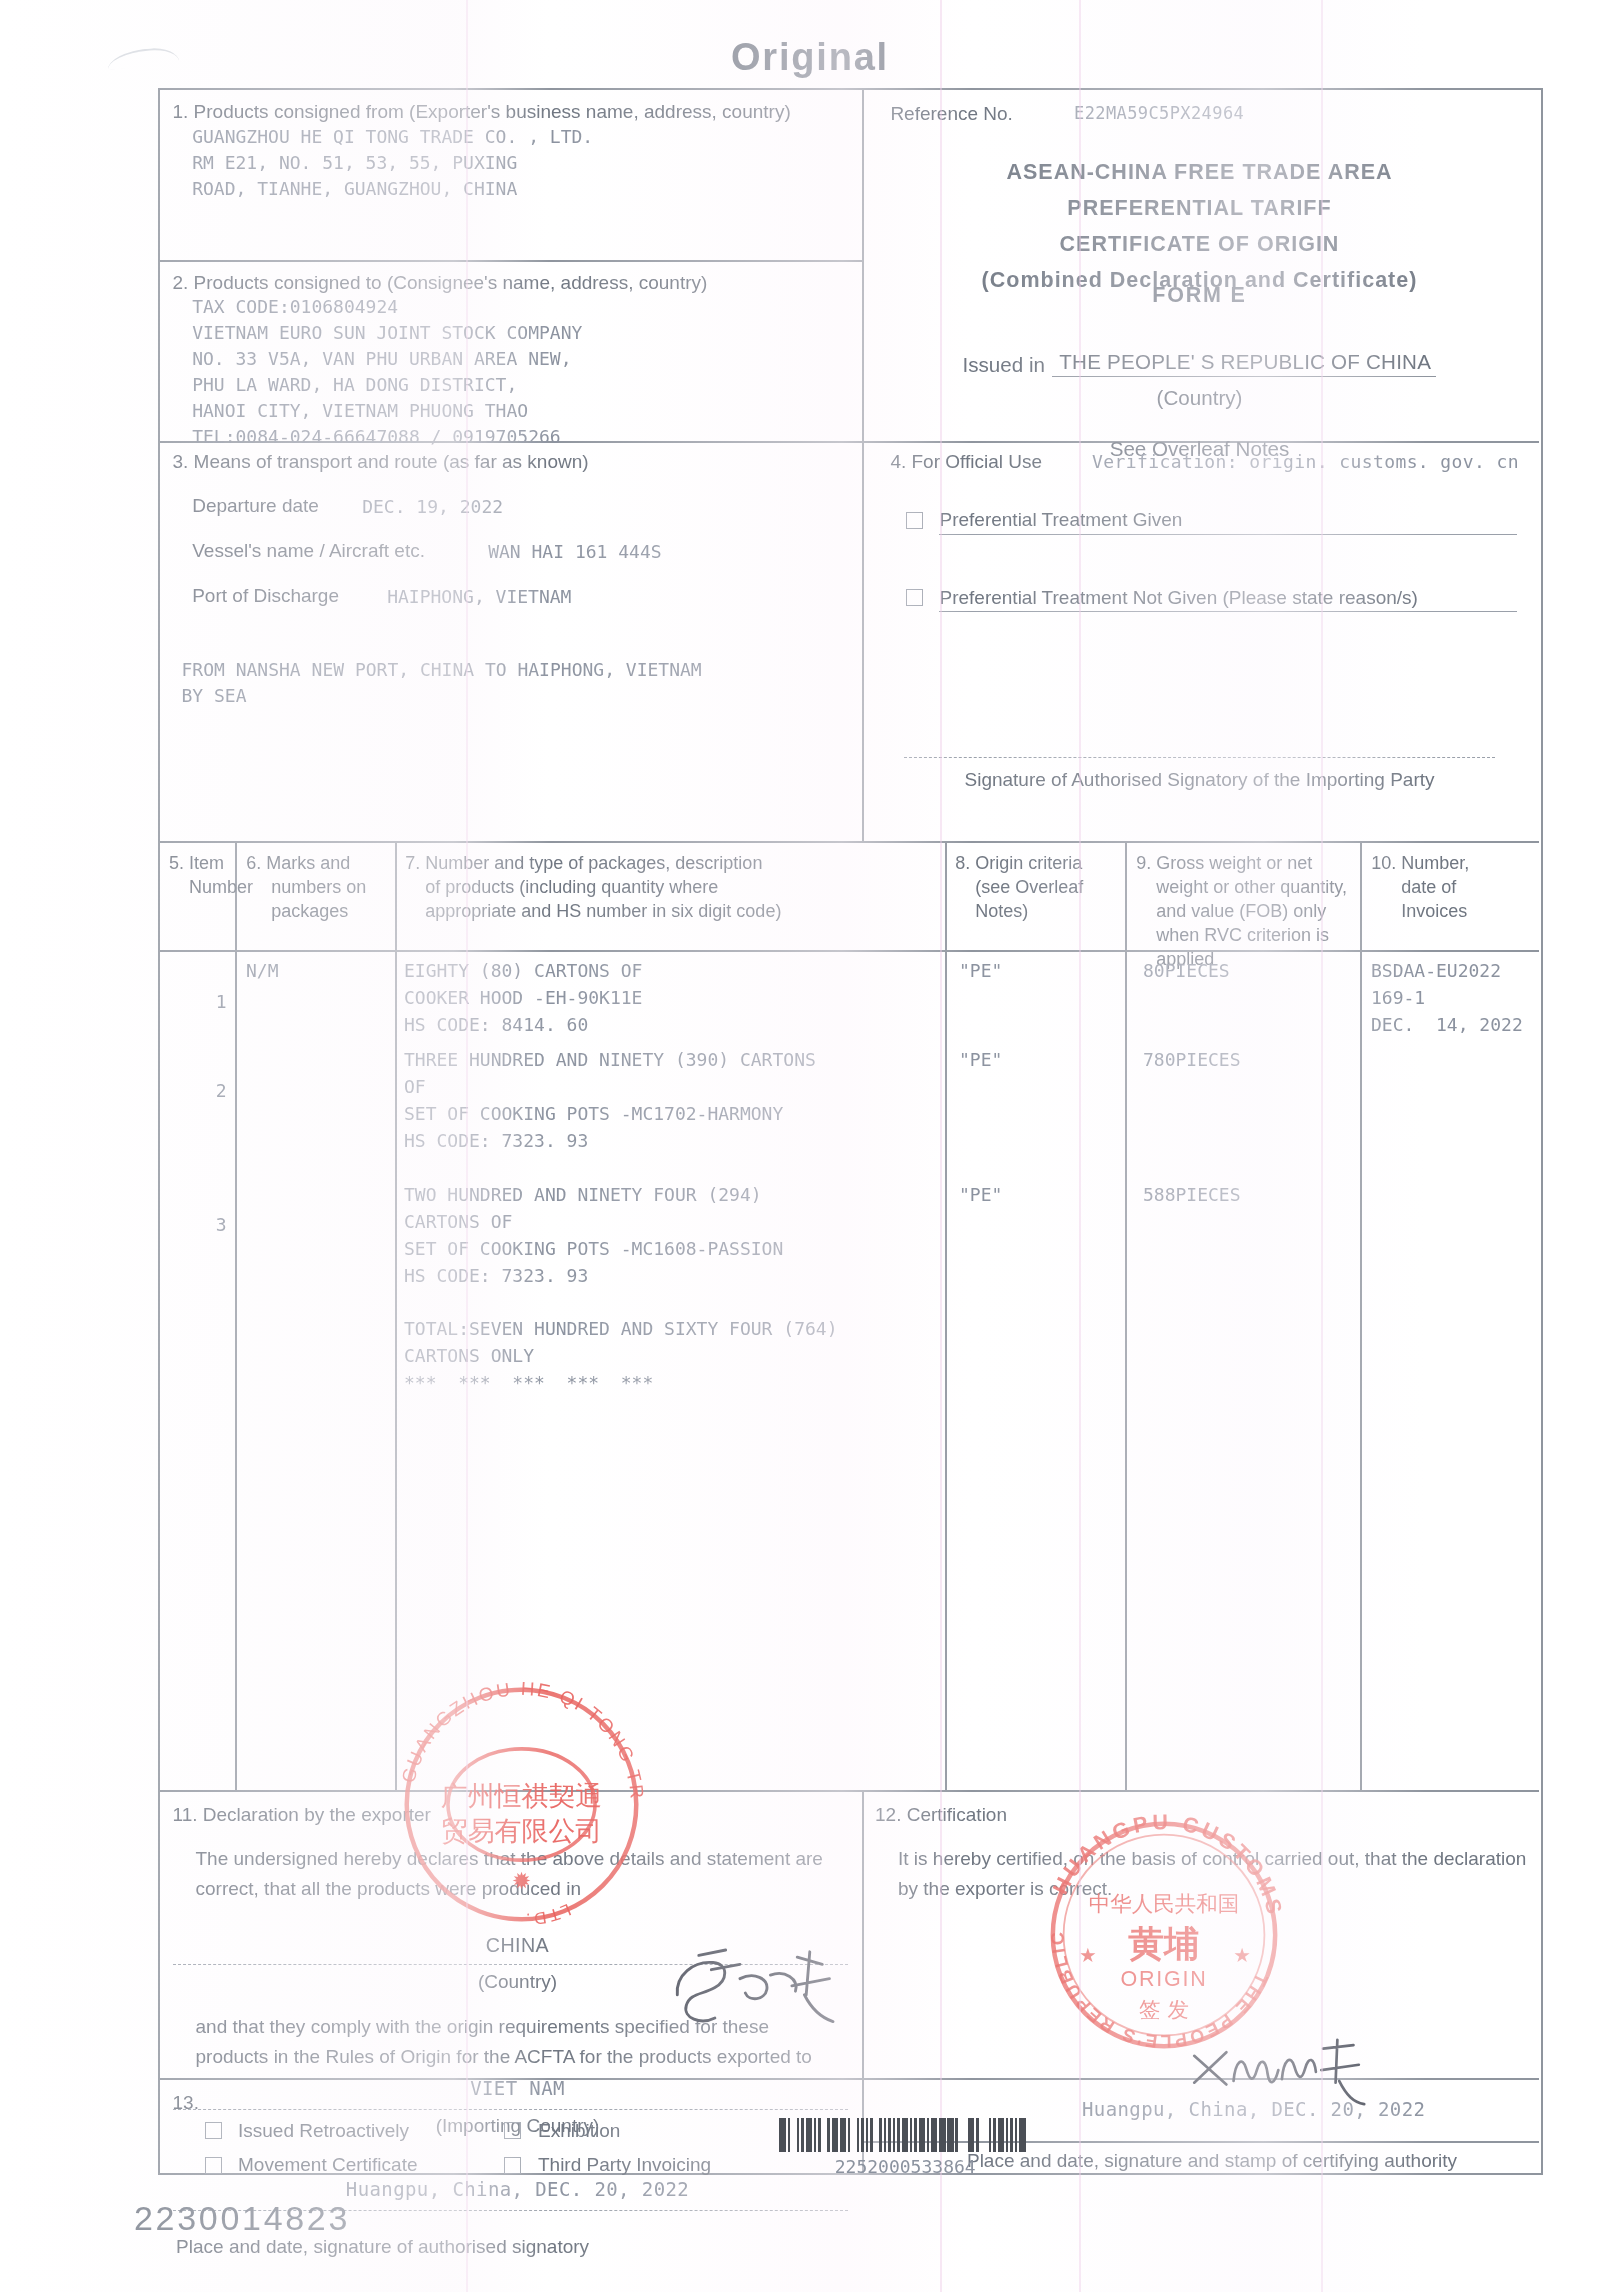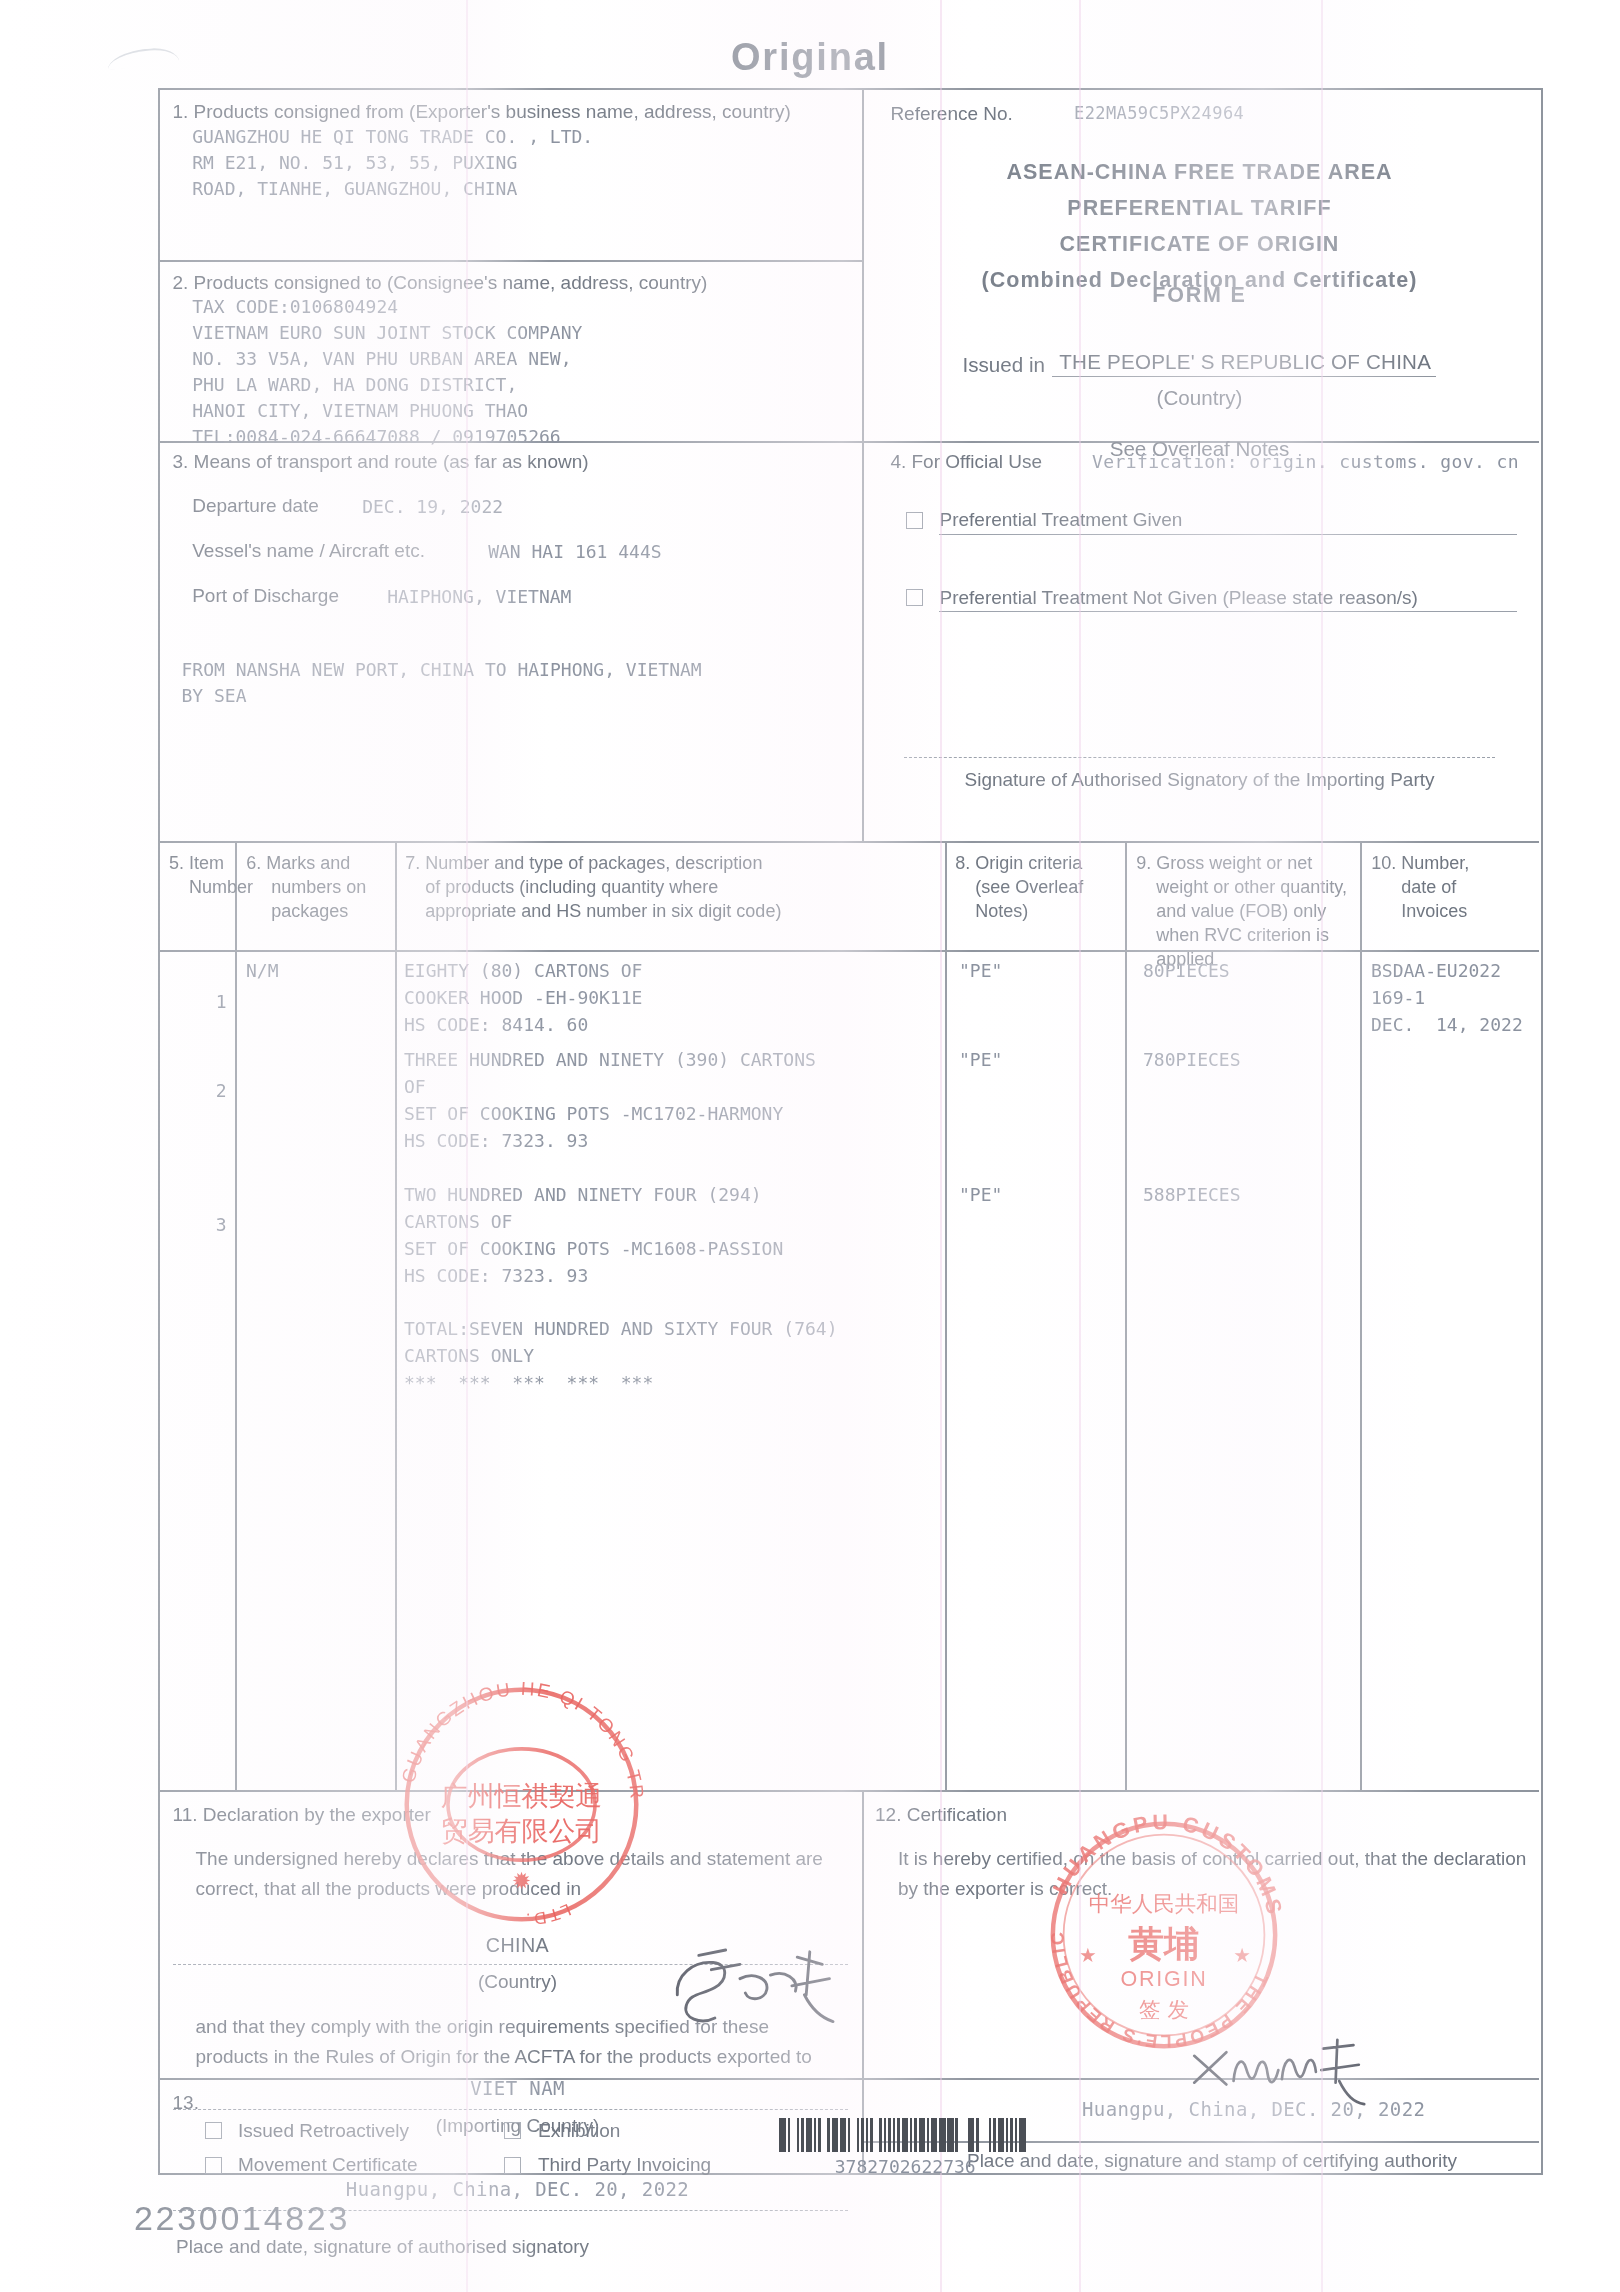--- a/index.html
+++ b/index.html
@@ -560,21 +560,21 @@
       <i style="width: 6.3px; background: transparent;"></i>
       <i style="width: 2.7px;"></i>
       <i style="width: 2.7px;"></i>
       <i style="width: 6.3px;"></i>
       <i style="width: 2.7px;"></i>
       <i style="width: 2.7px;"></i>
       <i style="width: 2.7px;"></i>
       <i style="width: 6.3px;"></i>
       <i style="width: 6.3px; background: transparent;"></i>
     </div>
-  <div id="barcode-num">3782702622736</div>
+  <div id="barcode-num">2252000533864</div>
 </div>
 
 <div id="bottom-number">2230014823</div>
 
 <div class="v-streak" style="left:466px;"></div>
 <div class="v-streak" style="left:940px;"></div>
 <div class="v-streak" style="left:1079px;"></div>
 <div class="v-streak" style="left:1321px;"></div>
 <div class="scan-tint"></div>
 

